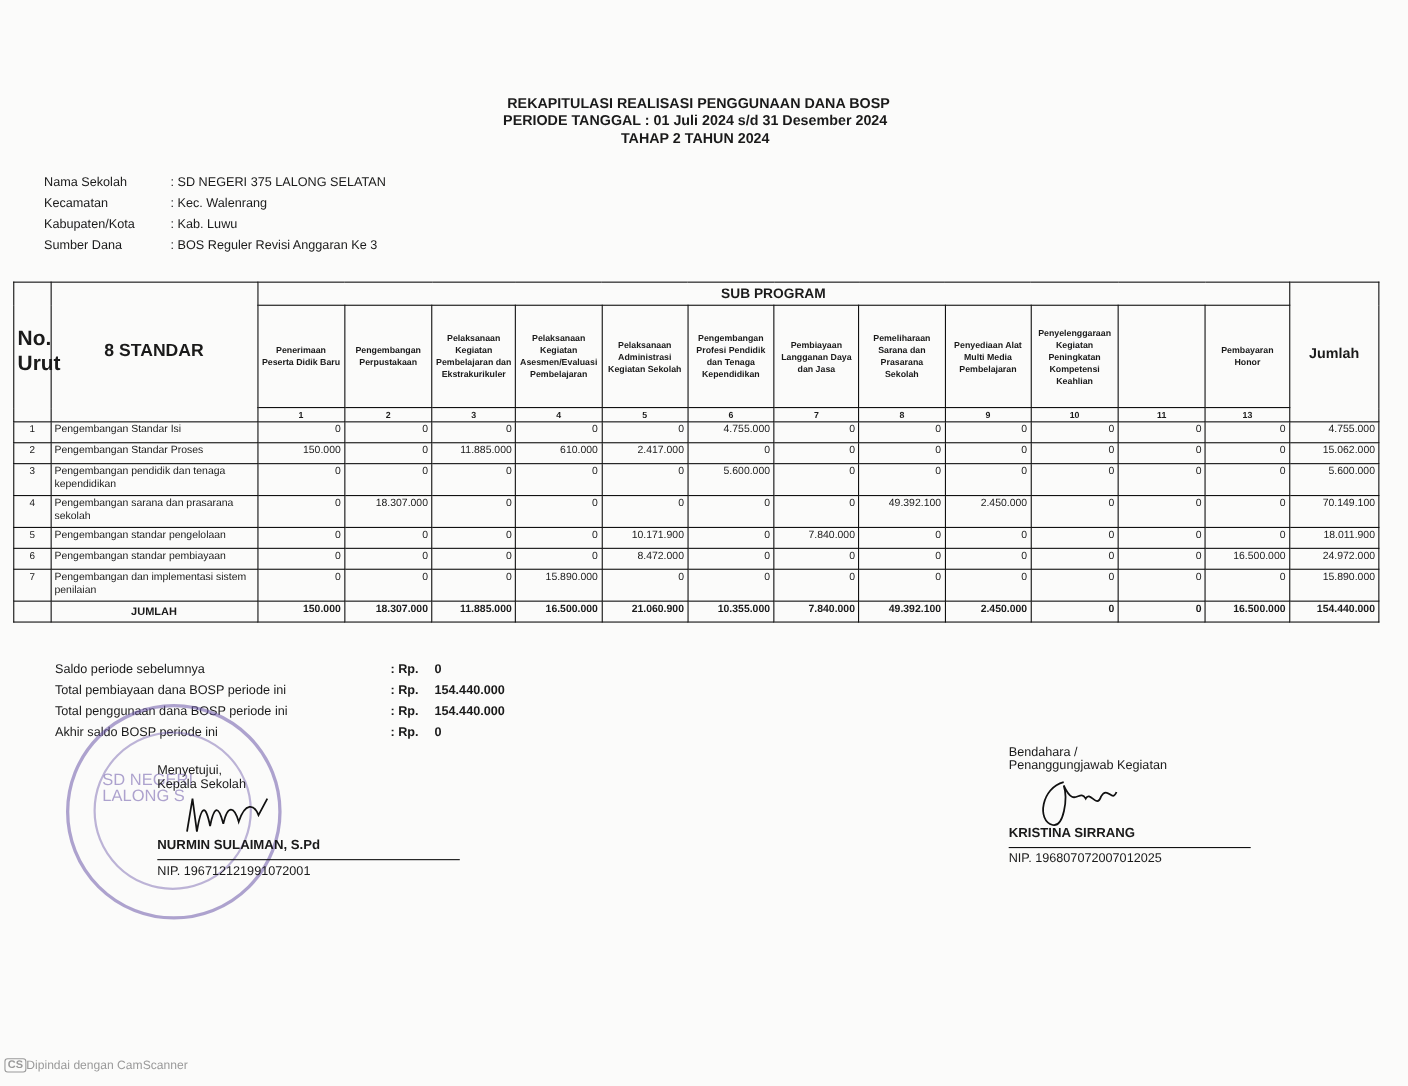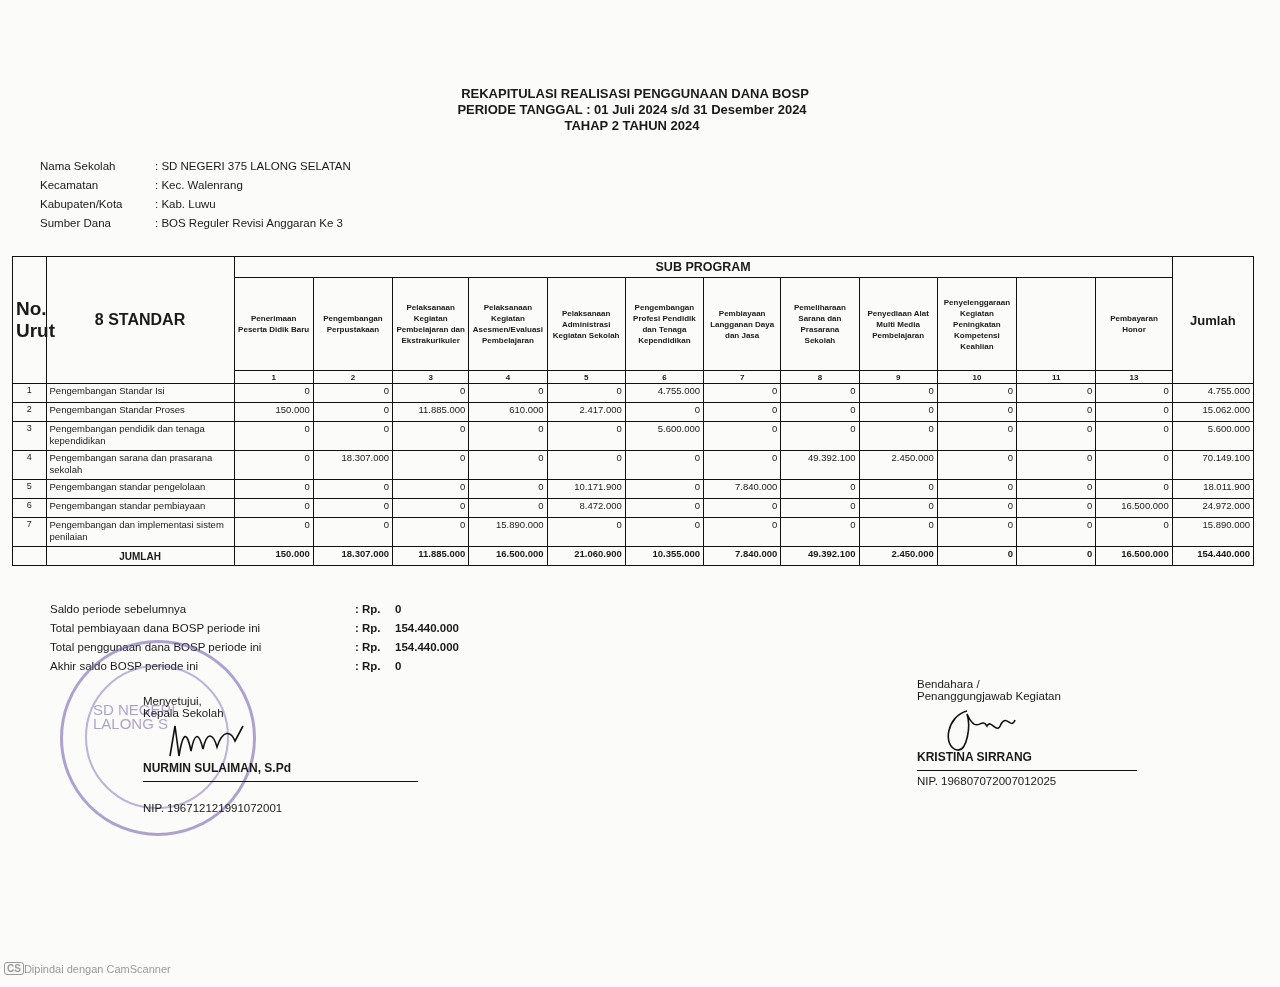--- a/index.html
+++ b/index.html
@@ -297,21 +297,21 @@
 
 <div class="sign-left">
   <div>Menyetujui,</div>
   <div>Kepala Sekolah</div>
   <svg class="sig-scribble" width="90" height="40" style="left:22px;top:26px">
     <path d="M5 35 L10 5 L14 35 C18 10 22 10 26 30 C30 10 34 12 38 28 C42 10 48 12 52 26 C58 8 66 10 70 20 L78 5" stroke="#111" fill="none" stroke-width="1.6"></path>
   </svg>
   <div style="height:42px"></div>
   <div class="name">NURMIN SULAIMAN, S.Pd</div>
   <div class="sig-line"></div>
-  <div style="margin-top:20px">NIP. 196712121991072001</div>
+  <div style="margin-top:4px">NIP. 196712121991072001</div>
 </div>
 
 <div class="sign-right">
   <div>Bendahara /</div>
   <div>Penanggungjawab Kegiatan</div>
   <svg class="sig-scribble" width="90" height="50" style="left:20px;top:28px">
     <path d="M30 5 C10 10 5 40 20 44 C30 46 34 20 30 8 C40 30 44 10 50 20 C54 12 60 30 64 18 C70 8 74 24 78 14" stroke="#111" fill="none" stroke-width="1.6"></path>
   </svg>
   <div style="height:48px"></div>
   <div class="name">KRISTINA SIRRANG</div>

